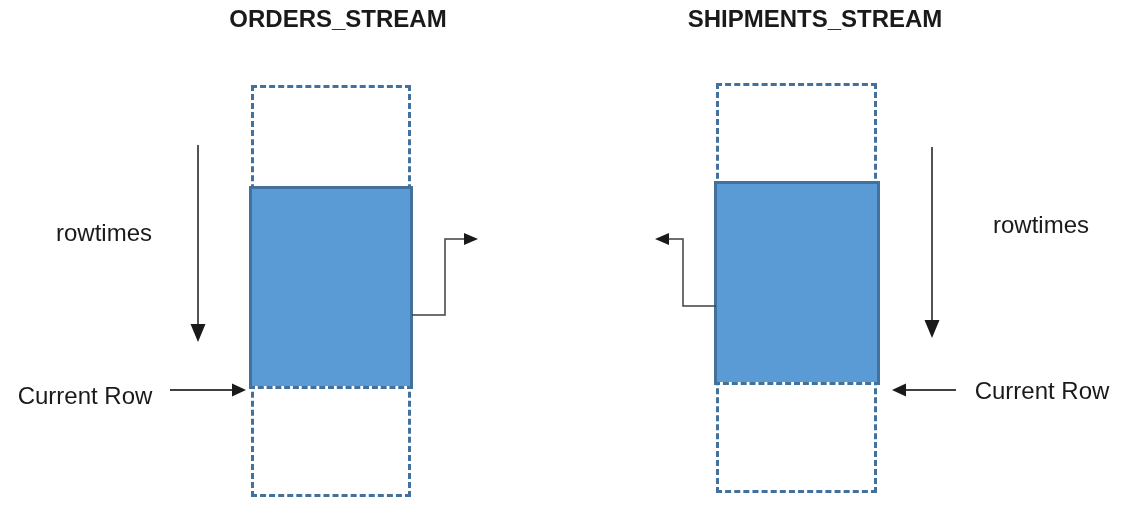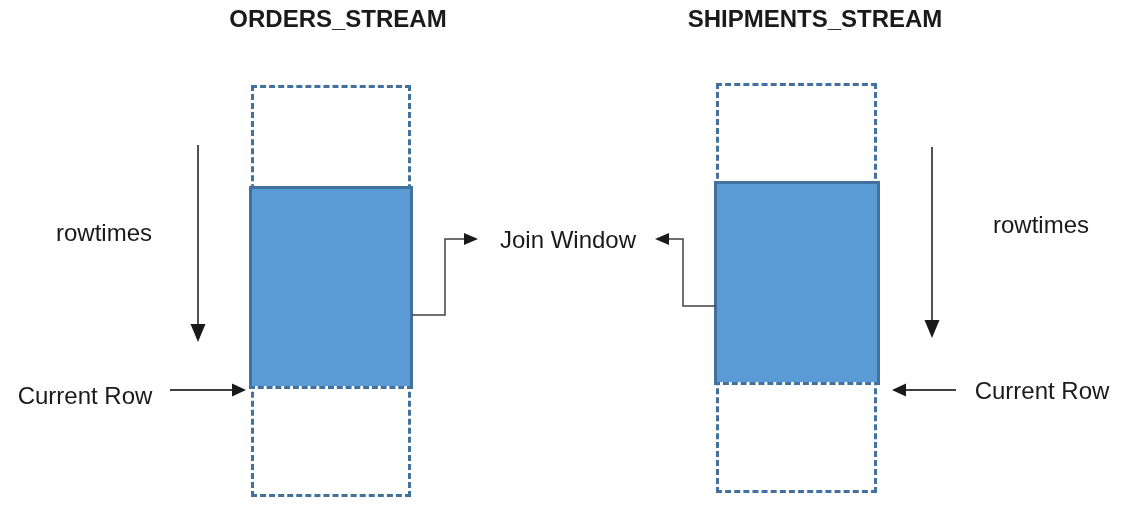--- a/index.html
+++ b/index.html
@@ -122,15 +122,14 @@
     <g>
       <path class="line" d="M716,306 L683,306 L683,239 L668,239" stroke-width="1.5"></path>
       <polygon class="head" points="669,233 669,245 655,239"></polygon>
     </g>
   </svg>
 
   <div id="rowtimes-left" class="label">rowtimes</div>
   <div id="rowtimes-right" class="label">rowtimes</div>
   <div id="current-row-left" class="label">Current Row</div>
   <div id="current-row-right" class="label">Current Row</div>
-  <div id="join-window-label" class="label">Join Window</div>
 
 </div>
 
 </body></html>

